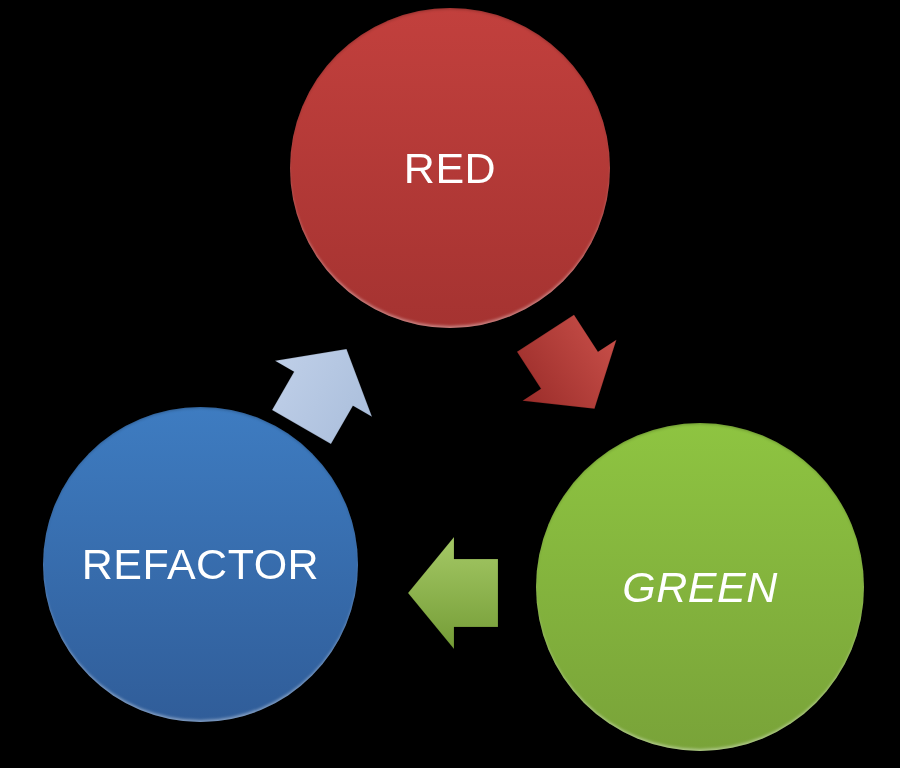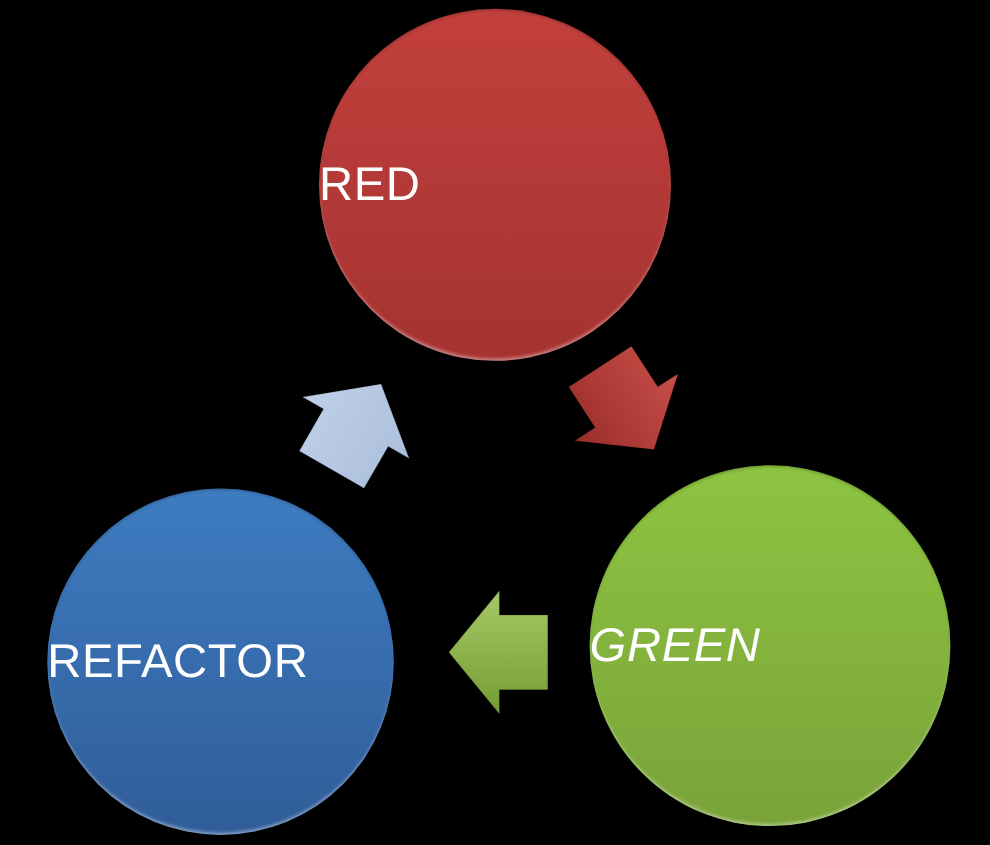--- a/index.html
+++ b/index.html
@@ -13,34 +13,35 @@
     height: 768px;
     background: #000000;
     overflow: hidden;
     font-family: "Liberation Sans", sans-serif;
   }
   .node {
     position: absolute;
     border-radius: 50%;
     display: flex;
     align-items: center;
+    justify-content: center;
     background: linear-gradient(to bottom, var(--g1), var(--g2));
     box-shadow: inset 0 -3px 3px -1px rgba(255,255,255,0.40),
                 inset 0 2px 3px -1px rgba(0,0,0,0.25);
   }
   .node-label {
     color: #FFFFFF;
     font-size: 43px;
     font-weight: 400;
     letter-spacing: 0.5px;
     user-select: none;
   }
   .node-red      { left: 290px; top: 8px;   width: 320px; height: 320px; }
   .node-green    { left: 536px; top: 423px; width: 328px; height: 328px; font-style: italic; }
-  .node-refactor { left: 43px;  top: 444px; width: 315px; height: 315px; }
+  .node-refactor { left: 43px;  top: 407px; width: 315px; height: 315px; }
 
   .arrow {
     position: absolute;
     width: 90px;
     height: 112px;
     overflow: visible;
   }
   .arrow .s1 { stop-color: var(--g1); }
   .arrow .s2 { stop-color: var(--g2); }
   .arrow-red-to-green      { left: 525px; top: 315px; transform: rotate(57deg); }

